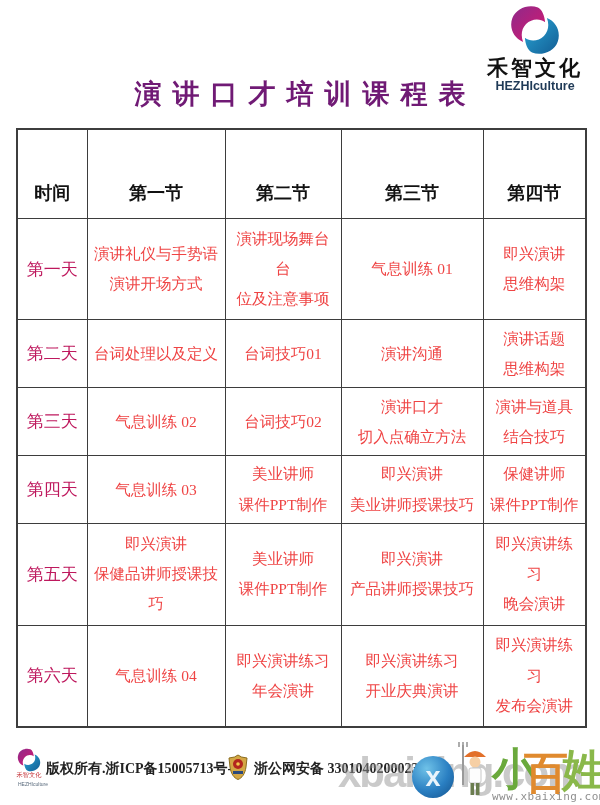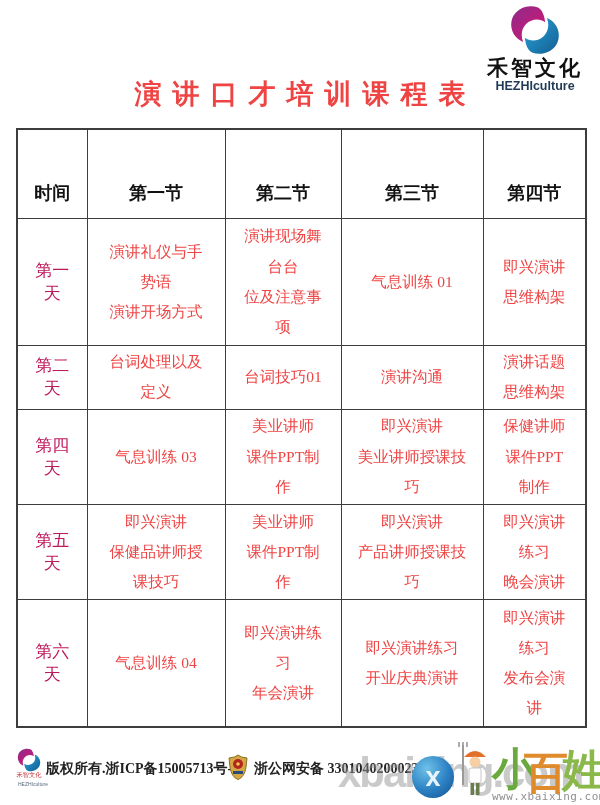--- a/index.html
+++ b/index.html
@@ -10,29 +10,29 @@
   }
   
   .brand{position:absolute;top:5px;right:4px;width:122px;text-align:center;line-height:1.05;}
   .brand .swirl{width:60px;height:50px;display:block;margin:0 auto 2px;}
   .brand-name{font-family:"Liberation Sans",sans-serif;font-weight:bold;font-size:21px;letter-spacing:3px;color:#111;}
   .brand-sub{font-family:"Liberation Sans",sans-serif;font-weight:600;font-size:12.5px;color:#1f3a57;margin-top:1px;}
   
   .page-title{
     position:absolute;top:76px;left:0;width:100%;text-align:center;
     font-family:"Liberation Sans",sans-serif;font-weight:bold;
-    font-size:27px;letter-spacing:11px;text-indent:11px;color:#ef4444;
+    font-size:27px;letter-spacing:11px;text-indent:11px;color:#701a75;
   }
   
   table.schedule{
     position:absolute;left:16px;top:128px;width:569px;height:600px;
     border-collapse:collapse;table-layout:fixed;
   }
   table.schedule{border:2px solid #3d3d3d;}
-  .schedule th,.schedule td{border:1px solid #3d3d3d;text-align:center;padding:0 15px;}
+  .schedule th,.schedule td{border:1px solid #3d3d3d;text-align:center;padding:0 6px;}
   .schedule th{
     height:75px;vertical-align:bottom;padding-bottom:13px;
     font-size:18px;font-weight:bold;color:#111;
   }
   .schedule td{vertical-align:middle;}
   .schedule td.day{font-size:17px;color:#be185d;}
   .schedule td.cell{font-size:15.5px;line-height:1.95;white-space:pre-line;color:#ef4444;}
   
   .footer{position:absolute;left:0;top:740px;width:600px;height:65px;}
   .f-logo{position:absolute;left:7px;top:8px;width:44px;text-align:center;line-height:1;}
@@ -122,20 +122,29 @@
     <td class="cell">即兴演讲
 思维构架</td>
   </tr>
   <tr>
     <td class="day">第二天</td>
     <td class="cell">台词处理以及定义</td>
     <td class="cell">台词技巧01</td>
     <td class="cell">演讲沟通</td>
     <td class="cell">演讲话题
 思维构架</td>
+  </tr>
+  <tr>
+    <td class="day">第三天</td>
+    <td class="cell">气息训练 02</td>
+    <td class="cell">台词技巧02</td>
+    <td class="cell">演讲口才
+切入点确立方法</td>
+    <td class="cell">演讲与道具
+结合技巧</td>
   </tr>
   <tr>
     <td class="day">第四天</td>
     <td class="cell">气息训练 03</td>
     <td class="cell">美业讲师
 课件PPT制作</td>
     <td class="cell">即兴演讲
 美业讲师授课技巧</td>
     <td class="cell">保健讲师
 课件PPT制作</td>

